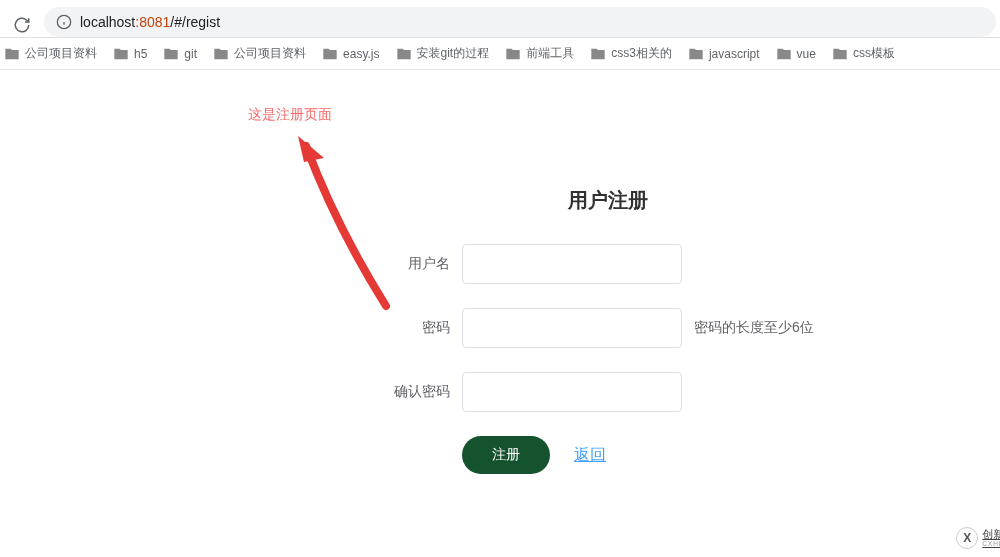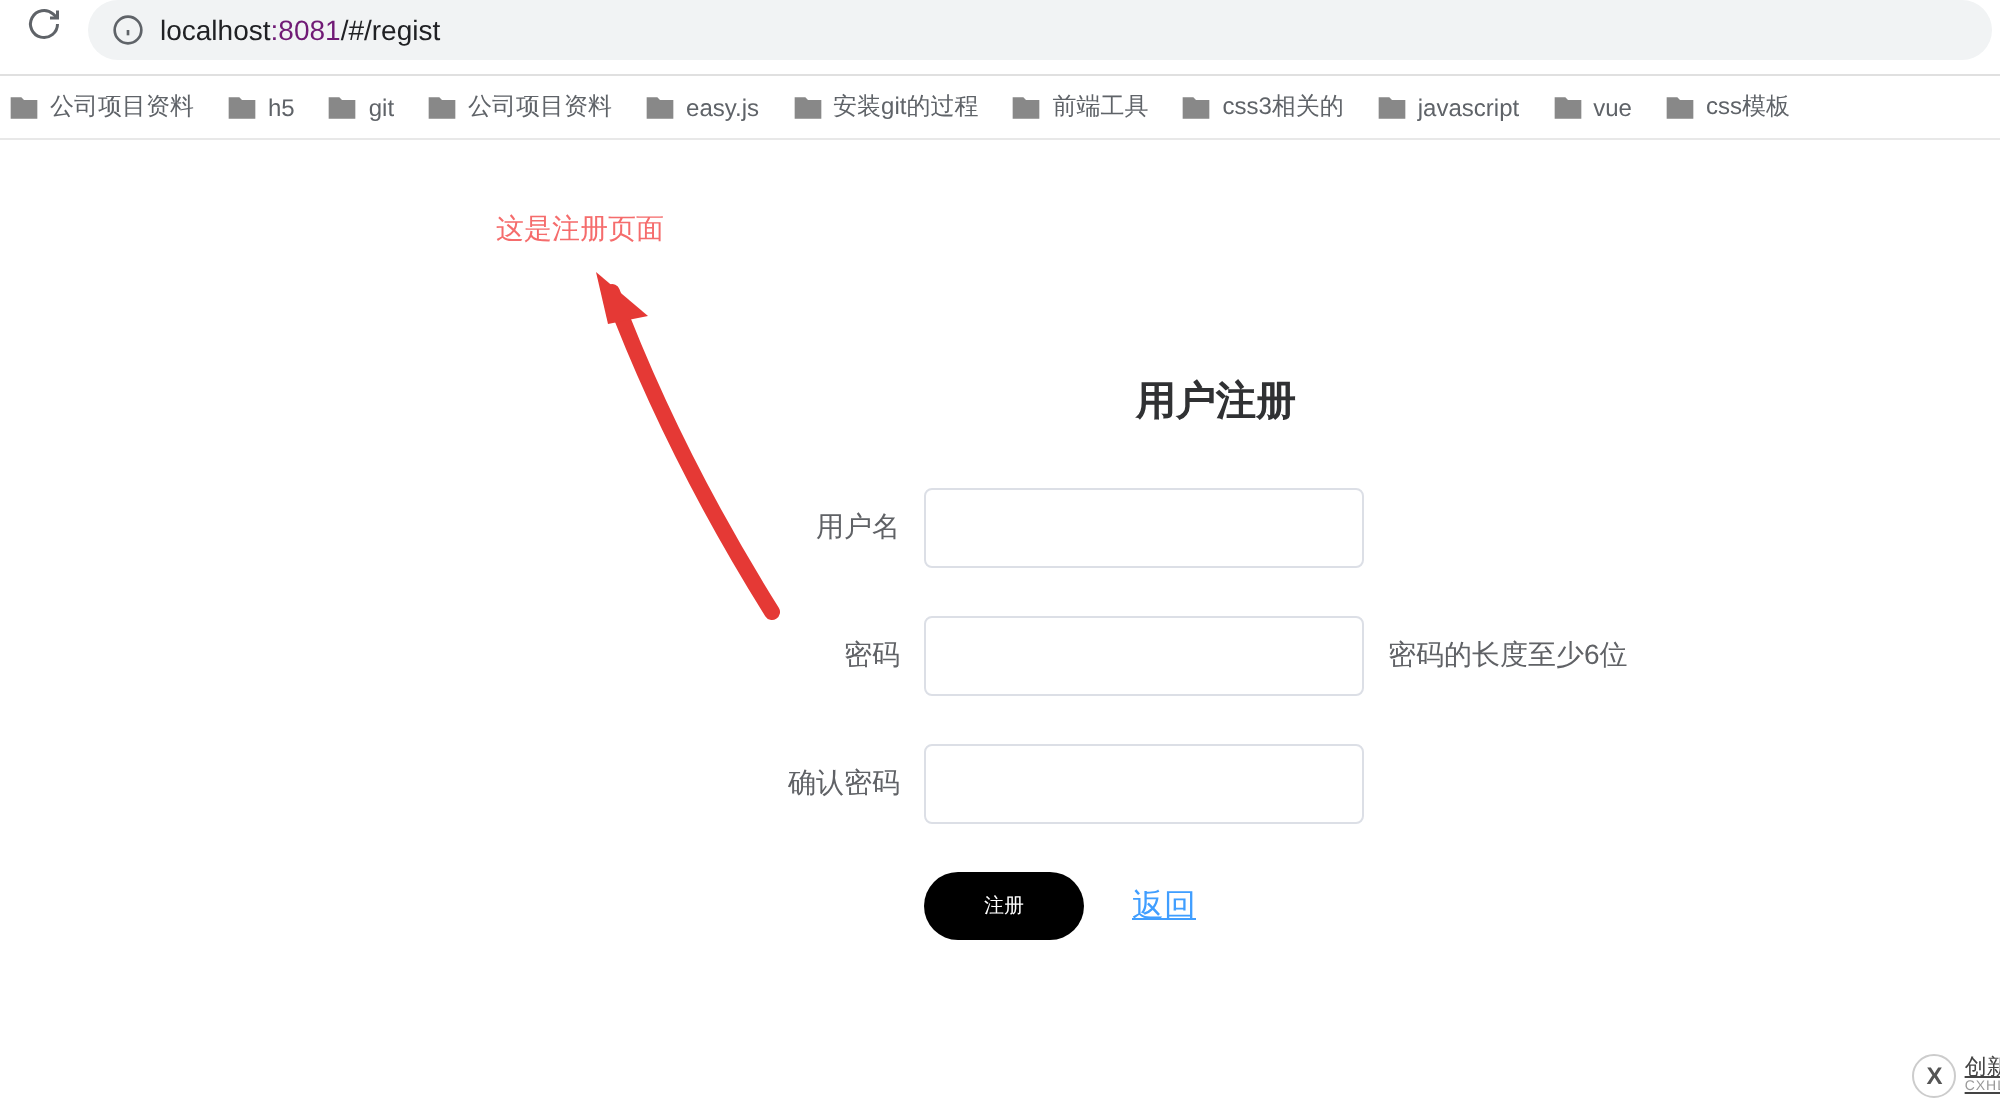--- a/index.html
+++ b/index.html
@@ -7,21 +7,21 @@
       font-family: -apple-system, BlinkMacSystemFont, "Segoe UI", "PingFang SC", "Hiragino Sans GB", "Microsoft YaHei", sans-serif;
       width: 1000px;
       height: 557px;
       background: #fff;
       position: relative;
       overflow: hidden;
     }
     .toolbar {
       height: 38px;
       display: flex;
-      align-items: flex-start;
+      align-items: flex-end;
       background: #fff;
       border-bottom: 1px solid #e0e0e0;
       padding: 0 4px;
     }
     .reload-icon {
       width: 24px;
       height: 24px;
       margin: 0 10px 0 6px;
       color: #5f6368;
       display: flex;
@@ -39,21 +39,21 @@
       font-size: 14px;
       color: #202124;
     }
     .info-icon {
       display: flex;
       align-items: center;
       margin-right: 8px;
       color: #5f6368;
     }
     .url-host { color: #202124; }
-    .url-port { color: #701a75; }
+    .url-port { color: #c2410c; }
     .url-path { color: #202124; }
     .bookmarks-bar {
       height: 32px;
       display: flex;
       align-items: center;
       padding-left: 4px;
       border-bottom: 1px solid #e8e8e8;
       background: #fff;
       font-size: 12px;
       color: #5f6368;
@@ -125,26 +125,26 @@
       margin-left: 12px;
       font-size: 14px;
       color: #606266;
     }
     .actions-row {
       display: flex;
       align-items: center;
       margin-left: 84px;
     }
     .submit-btn {
-      background: #000000;
+      background: #14532d;
       color: #fff;
       border: none;
       border-radius: 20px;
       padding: 10px 30px;
-      font-size: 10px;
+      font-size: 14px;
       cursor: pointer;
     }
     .back-link {
       margin-left: 24px;
       color: #409eff;
       text-decoration: underline;
       font-size: 16px;
       cursor: pointer;
     }
     .watermark {

